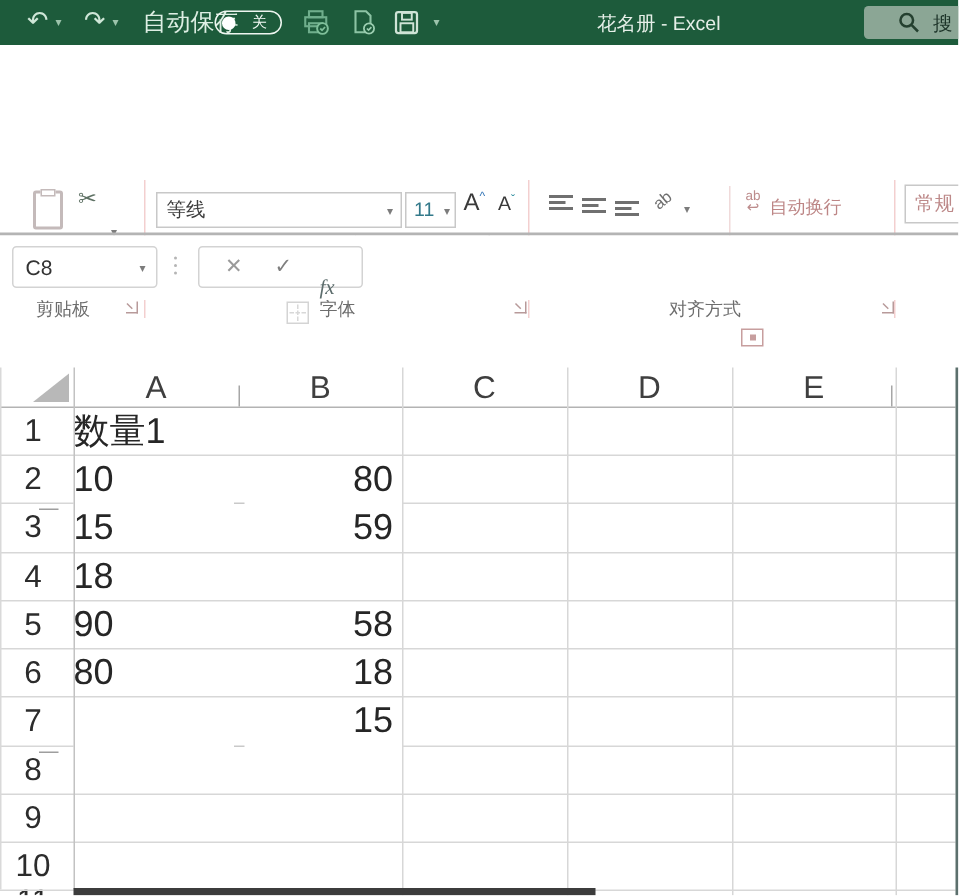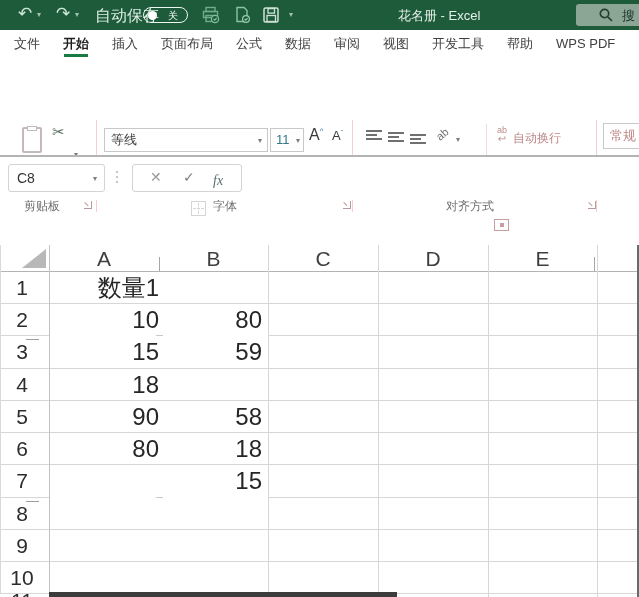--- a/index.html
+++ b/index.html
@@ -62,21 +62,21 @@
   .dots span { display:block; width:2px; height:2px; border-radius:50%; background:#b5b5b5; margin:3px 0; }
 
   
   .hl { position:absolute; height:1px; background:#d7d7d7; }
   .vl { position:absolute; width:1px; background:#d7d7d7; }
   .colhead { position:absolute; top:246px; height:25px; line-height:26px; text-align:center;
              font-size:21px; color:#3f3f3f; }
   .rownum { position:absolute; left:0; width:44px; height:32px; line-height:33px; text-align:center;
             font-size:21px; color:#2c2c2c; }
   .cell { position:absolute; height:32px; line-height:33px; font-size:24px; color:#262626; white-space:nowrap; }
-  .ca { left:49px; width:110px; text-align:right; }
+  .ca { left:49px; width:110px; text-align:left; }
   .cb { left:159px; width:106px; text-align:right; padding-right:3px; }
   .cb1 { left:163px; width:102px; text-align:left; }
   .selall { left:22px; top:249px; width:0; height:0;
             border-left:24px solid transparent; border-bottom:19px solid #b8b8b8; }
 </style>
 </head>
 <body>
 
 <div id="app">
 
@@ -123,34 +123,20 @@
       <span class="abs" style="left:22px;top:3px;">
         <svg width="16" height="16">
           <circle cx="6.5" cy="6.5" r="4.2" fill="none" stroke="#24402f" stroke-width="1.7"></circle>
           <line x1="9.8" y1="9.8" x2="14" y2="14" stroke="#24402f" stroke-width="1.7"></line>
         </svg>
       </span>
       <span class="abs search-label" style="left:46px;top:4px;">搜</span>
     </div>
   </div>
 
-  <div class="abs tabsrow">
-    <div class="tab">文件</div>
-    <div class="tab active"><span>开始</span><span class="underline"></span></div>
-    <div class="tab">插入</div>
-    <div class="tab">页面布局</div>
-    <div class="tab">公式</div>
-    <div class="tab">数据</div>
-    <div class="tab">审阅</div>
-    <div class="tab">视图</div>
-    <div class="tab">开发工具</div>
-    <div class="tab">帮助</div>
-    <div class="tab">WPS PDF</div>
-    <div class="tab">P</div>
-  </div>
 
   <div class="abs" style="left:0;top:58px;width:639px;height:98px;background:#fff;">
 
     <div class="abs clipboard-icon" style="left:22px;top:69px;">
         <span class="clip"></span>
       </div>
     <div class="abs" style="left:10px;top:100px;width:42px;text-align:center;font-size:12px;color:#c69898;">粘贴</div>
     <div class="abs chev chev-pink" style="left:27px;top:117px;">▾</div>
     <div class="abs" style="left:52px;top:65px;font-size:15px;color:#5e7164;">✂</div>
     <div class="abs copy-icon" style="left:52px;top:89px;">
@@ -299,21 +285,21 @@
       <span class="abs chev" style="right:7px;top:10px;">▾</span>
     </div>
     <div class="abs dots" style="left:116px;top:11px;">
         <span></span>
         <span></span>
         <span></span>
       </div>
     <div class="abs fbox" style="left:132px;top:7px;width:110px;height:28px;">
       <span class="abs" style="left:17px;top:4px;font-size:14px;color:#9a9a9a;">✕</span>
       <span class="abs" style="left:50px;top:4px;font-size:14px;color:#7f7f7f;">✓</span>
-      <span class="abs" style="left:80px;top:8px;font-size:14px;font-style:italic;font-family:'Liberation Serif',serif;color:#5d6d6d;">fx</span>
+      <span class="abs" style="left:80px;top:20px;font-size:14px;font-style:italic;font-family:'Liberation Serif',serif;color:#5d6d6d;">fx</span>
     </div>
     <div class="abs" style="left:246px;top:7px;width:390px;height:28px;background:#fff;"></div>
   </div>
 
   <div class="abs" style="left:0;top:245px;width:639px;height:352px;">
 
     <div class="abs selall" style="left:22px;top:4px;"></div>
 
     <div class="colhead" style="left:49px;width:110px;top:1px;">A</div>
     <div class="colhead" style="left:159px;width:109px;top:1px;">B</div>

